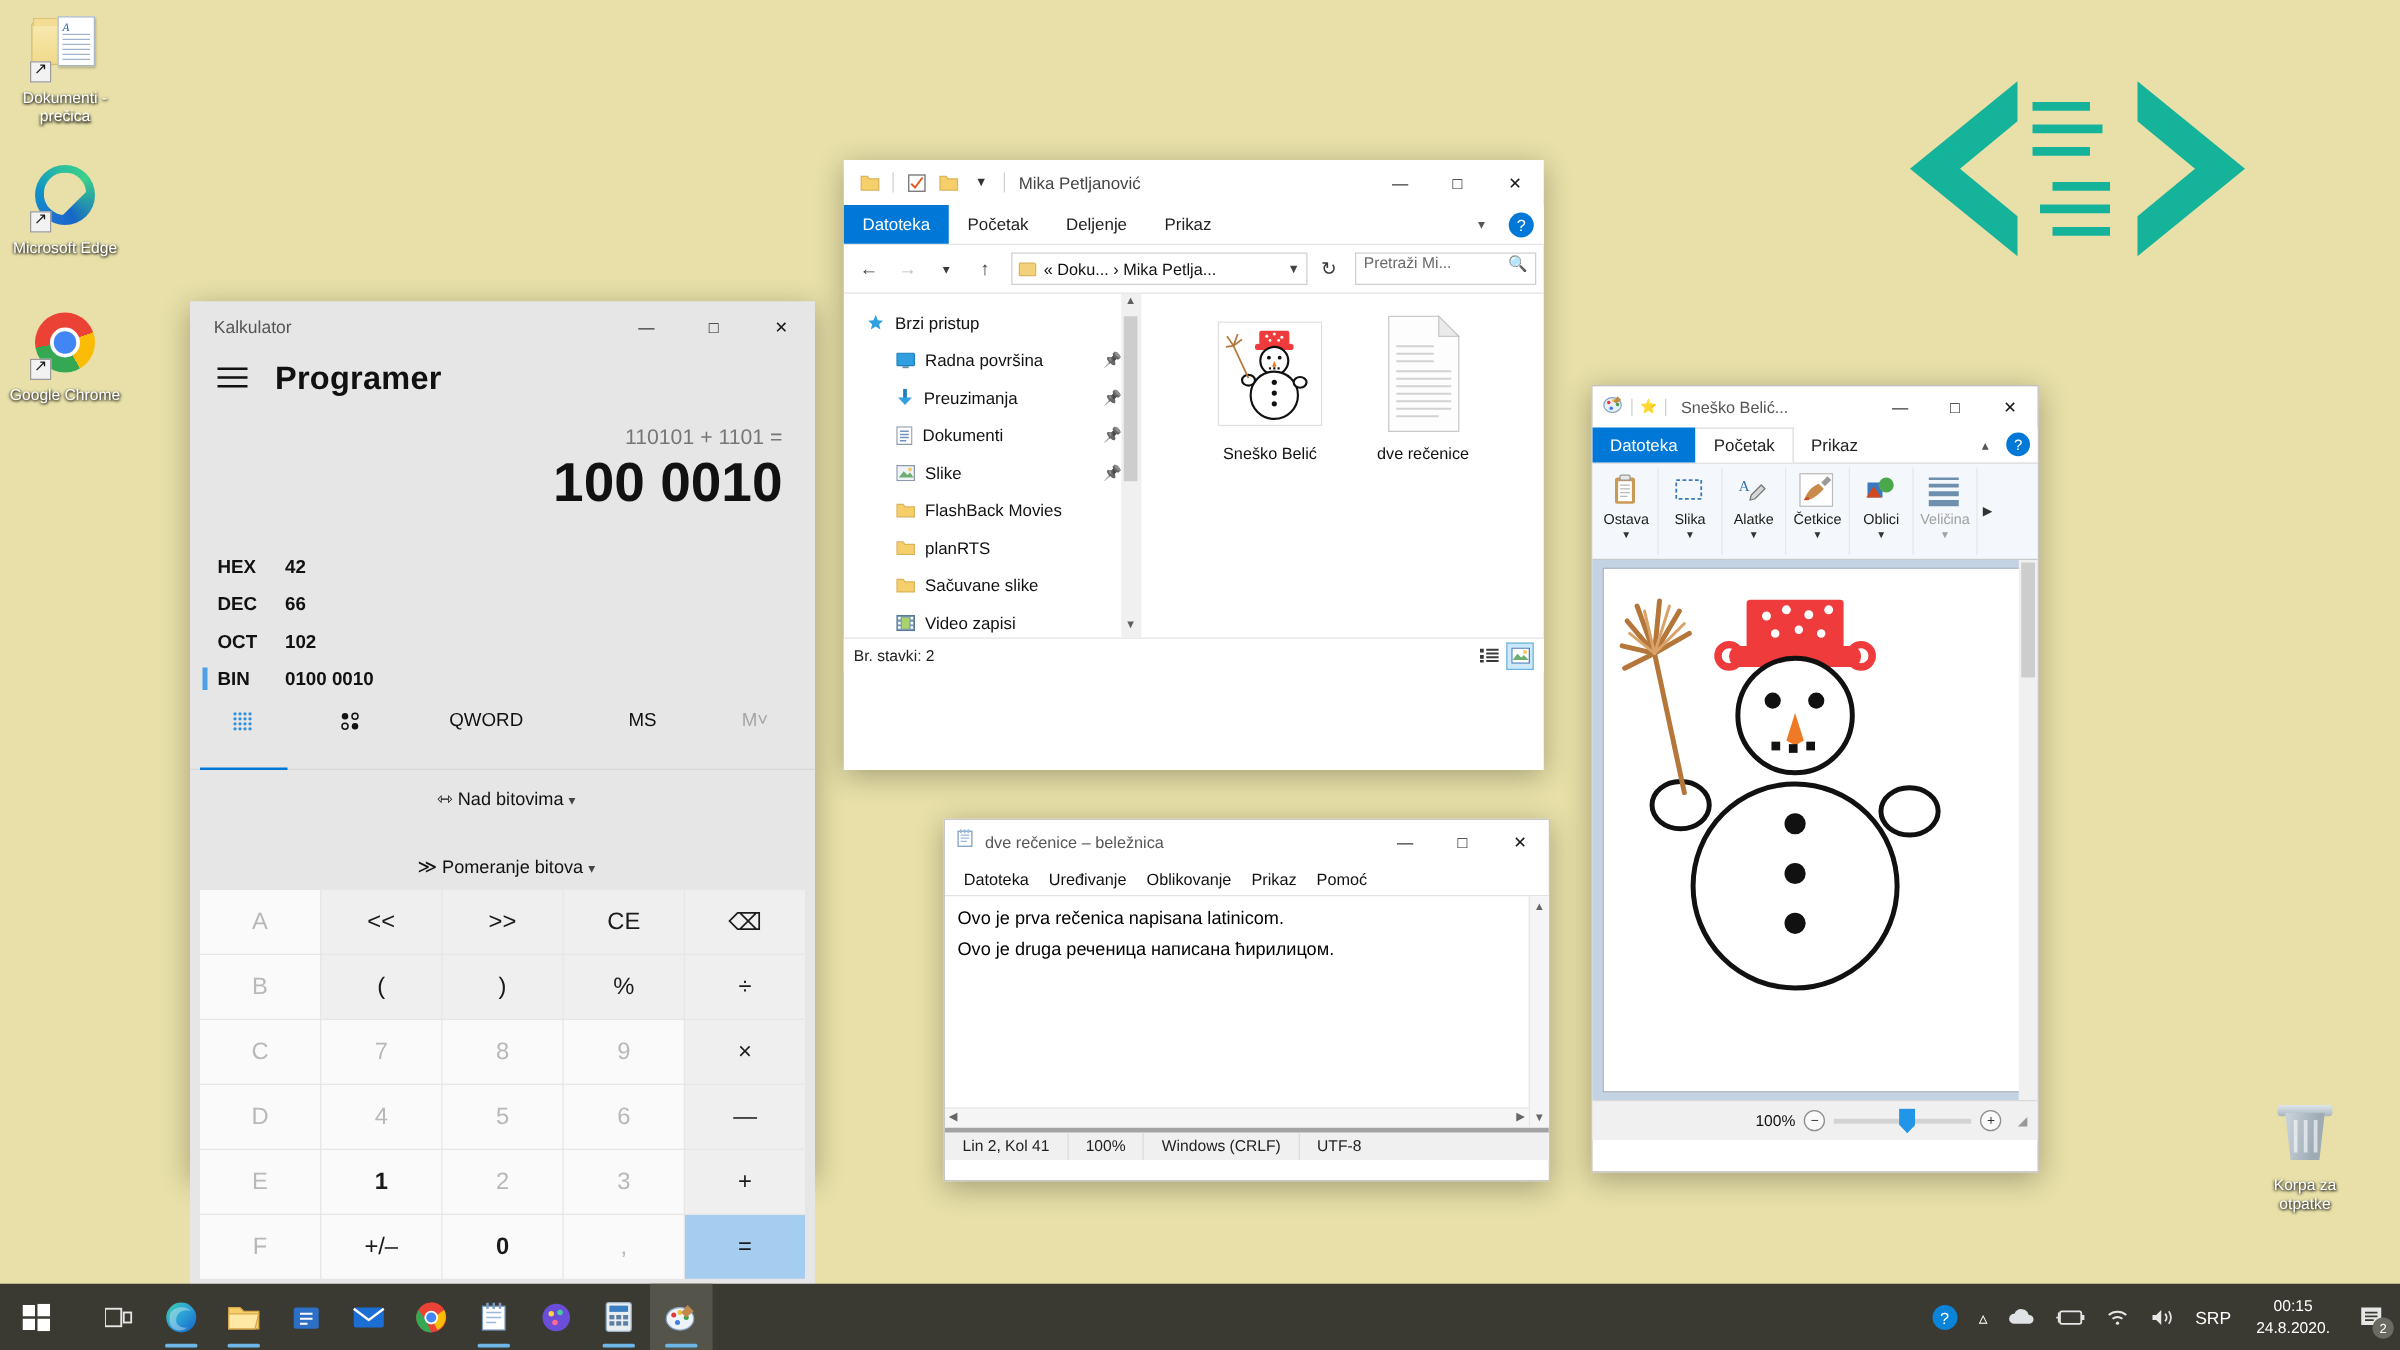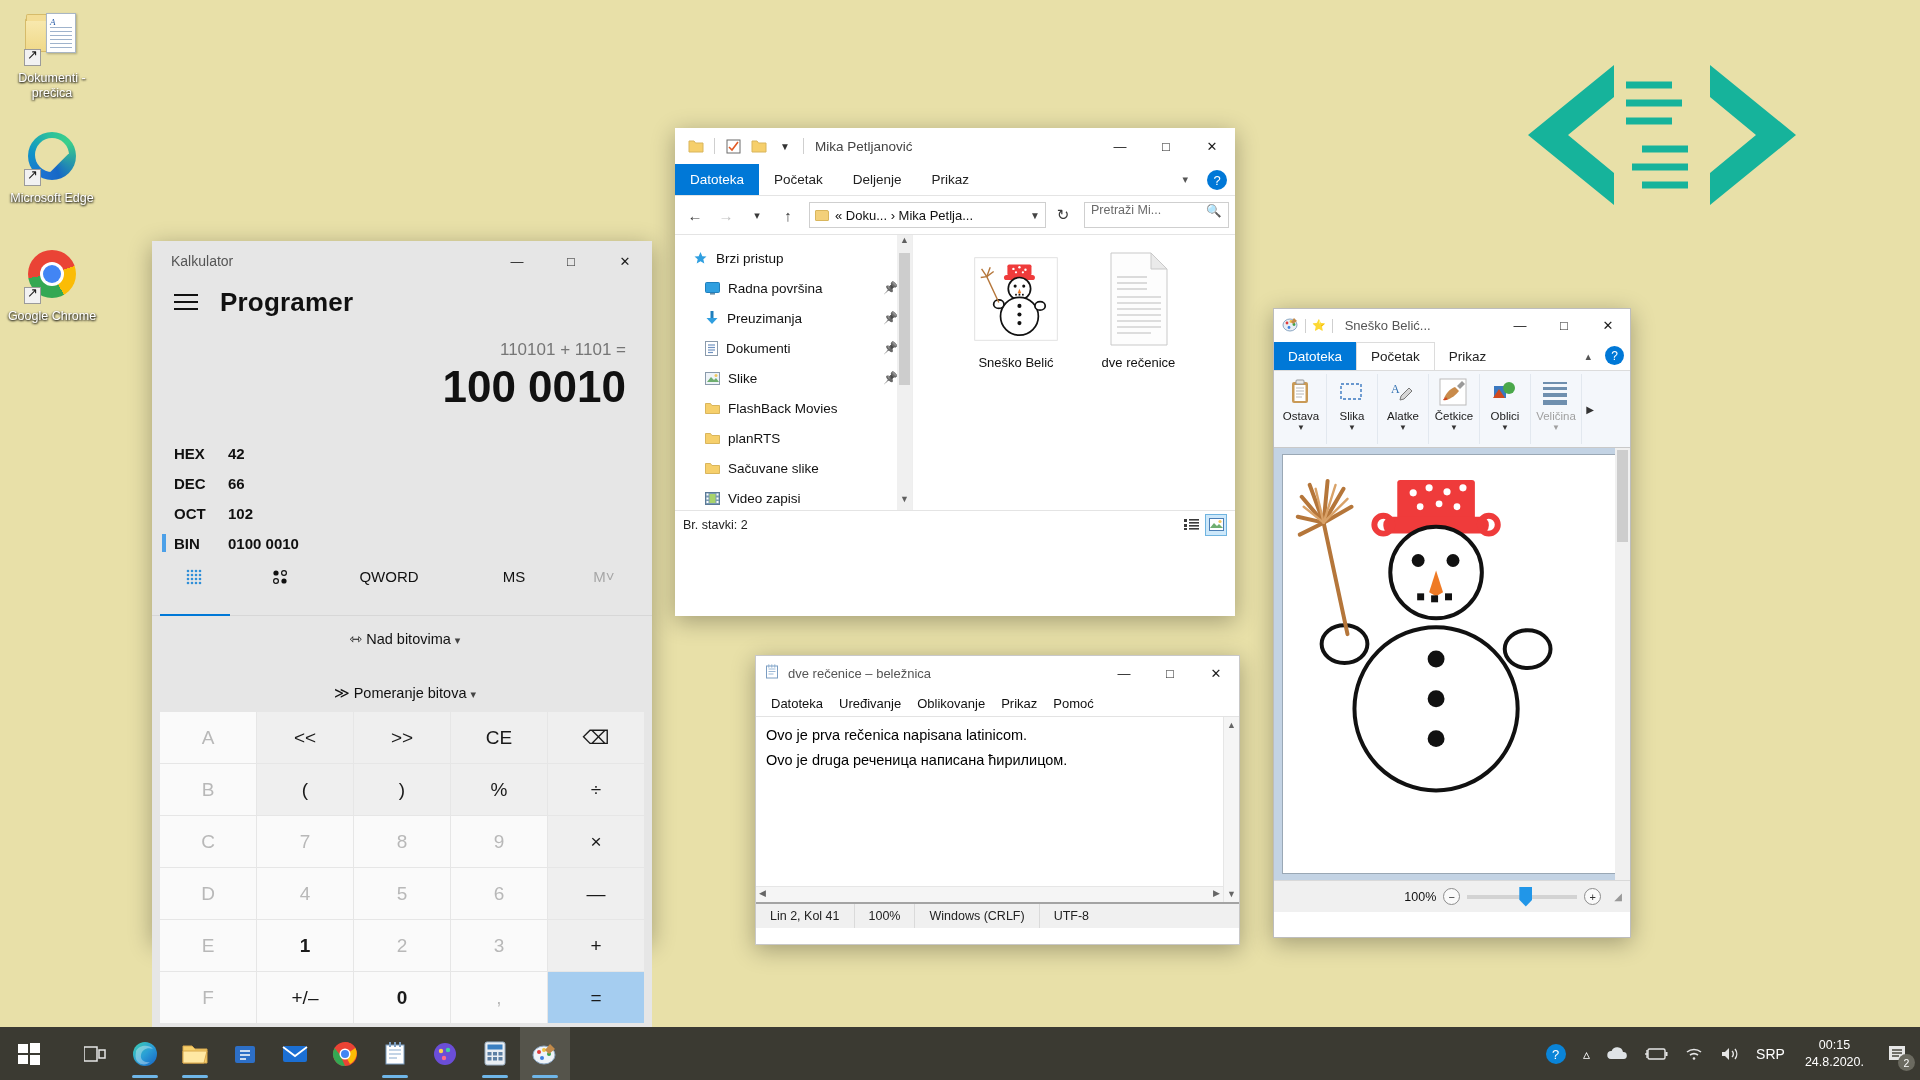--- a/index.html
+++ b/index.html
@@ -151,21 +151,21 @@
   #expl .nb { width:28px;height:28px;display:flex;align-items:center;justify-content:center;font-size:15px;color:#3a3a3a;cursor:pointer; }
   #expl .nb.dim { color:#c0c0c0; }
   #expl .crumb { flex:1; height:26px; border:1px solid #cfcfcf; display:flex; align-items:center;
                  gap:6px; padding:0 5px; font-size:13px; color:#111; background:#fff; margin-left:4px; }
   #expl .crumb .fi { width:14px;height:11px;background:#f3d07a;border:1px solid #d9b65c;border-radius:1px 2px 1px 1px; }
   #expl .srch { width:145px; height:26px; border:1px solid #cfcfcf; display:flex; align-items:flex-start;
                 justify-content:space-between; padding:0 6px; font-size:12.5px; color:#6a6a6a; margin-left:4px; }
   #expl .body { display:flex; height:276px; border-top:1px solid #e4e4e4; }
   #expl .nav { width:238px; overflow:hidden; position:relative; border-right:1px solid #eee; padding-top:8px; }
   #expl .navitem { height:30px; display:flex; align-items:center; gap:8px; padding-left:18px; font-size:13.5px; color:#111; cursor:pointer; }
-  #expl .navitem.l2 { padding-left:30px; }
+  #expl .navitem.l2 { padding-left:30px;margin-left:12px; }
   #expl .navitem .pin { margin-left:auto; margin-right:14px; color:#9a9a9a; font-size:12px; }
   #expl .sbar { position:absolute; right:0; top:0; width:15px; height:100%; background:#f0f0f0; }
   #expl .sbar .thumb { position:absolute; top:18px; left:2px; width:11px; height:132px; background:#cdcdcd; }
   #expl .sbar .ar { position:absolute; left:0; width:15px; height:16px; text-align:center; font-size:9px; color:#606060; }
   #expl .files { flex:1; position:relative; padding:14px 0 0 22px; }
   #expl .fitem { width:118px; text-align:center; display:inline-block; vertical-align:top; }
   #expl .fitem .th { width:86px; height:100px; margin:0 auto 6px; }
   #expl .fname { font-size:13px; color:#111; }
   #expl .status { height:28px; border-top:1px solid #e4e4e4; display:flex; align-items:center;
                   padding:0 8px; font-size:12.5px; color:#222; background:#fff; }
@@ -177,21 +177,21 @@
   #note { left:755px; top:655px; width:485px; height:290px; background:#fff; border:1px solid #c8c8c8; }
   #note .nbar { height:34px; display:flex; align-items:center; padding-left:9px; }
   #note .ntitle { font-size:13px; color:#555; padding-left:8px; flex:1; }
   #note .nbar .tbtn { height:34px; }
   #note .menu { height:26px; display:flex; align-items:center; gap:0; padding-left:7px; }
   #note .mi { padding:0 8px; font-size:13px; color:#111; cursor:pointer; }
   #note .area { position:relative; height:186px; border-top:1px solid #e3e3e3; }
   #note .txt { padding:6px 10px; font-size:14.5px; line-height:25px; color:#000; }
   #note .vsb { position:absolute; right:0; top:0; width:16px; height:100%; background:#f5f5f5; border-left:1px solid #e6e6e6; }
   #note .hsb { position:absolute; left:0; bottom:0; right:16px; height:16px; background:#f5f5f5; border-top:1px solid #e6e6e6; }
-  #note .sbar2 { height:26px; display:flex; align-items:center; border-top:2px solid #a3a3a3;
+  #note .sbar2 { height:26px; display:flex; align-items:center; border-top:4px solid #a3a3a3;
                  font-size:12.5px; color:#222; background:#f0f0f0; }
   #note .sc { padding:0 14px; border-right:1px solid #dadada; height:100%; display:flex; align-items:center; }
 
   
   #paint { left:1273px; top:308px; width:358px; height:630px; background:#fff; border:1px solid #bdbdbd; }
   #paint .pbar { height:33px; display:flex; align-items:center; padding-left:8px; }
   #paint .ptitle { font-size:13px; color:#555; padding-left:6px; flex:1; }
   #paint .pbar .tbtn { height:33px; width:44px; }
   #paint .ptabs { height:28px; display:flex; align-items:stretch; background:#fff; }
   #paint .pt { padding:0 14px; display:flex; align-items:center; font-size:13.5px; color:#222; cursor:pointer; }
@@ -279,20 +279,27 @@
   <div class="desk-icon" style="left:6px; top:248px;">
     <div class="glyph ic-chrome">
       <div class="ball">
           <i></i>
         </div>
         <div class="shortcut-arrow"></div>
     </div>
     <div>Google Chrome</div>
   </div>
 
+  <div class="desk-icon" style="left:1798px; top:880px;">
+    <div class="glyph ic-bin">
+      <div class="lid"></div>
+        <div class="body"></div>
+    </div>
+    <div>Korpa za otpatke</div>
+  </div>
 
   <div class="win" id="calc">
     <div class="cbar">
       <div class="title">Kalkulator</div>
       <div class="tbtn">—</div>
       <div class="tbtn">□</div>
       <div class="tbtn close">✕</div>
     </div>
     <div class="hdr">
       <div class="ham"></div>

